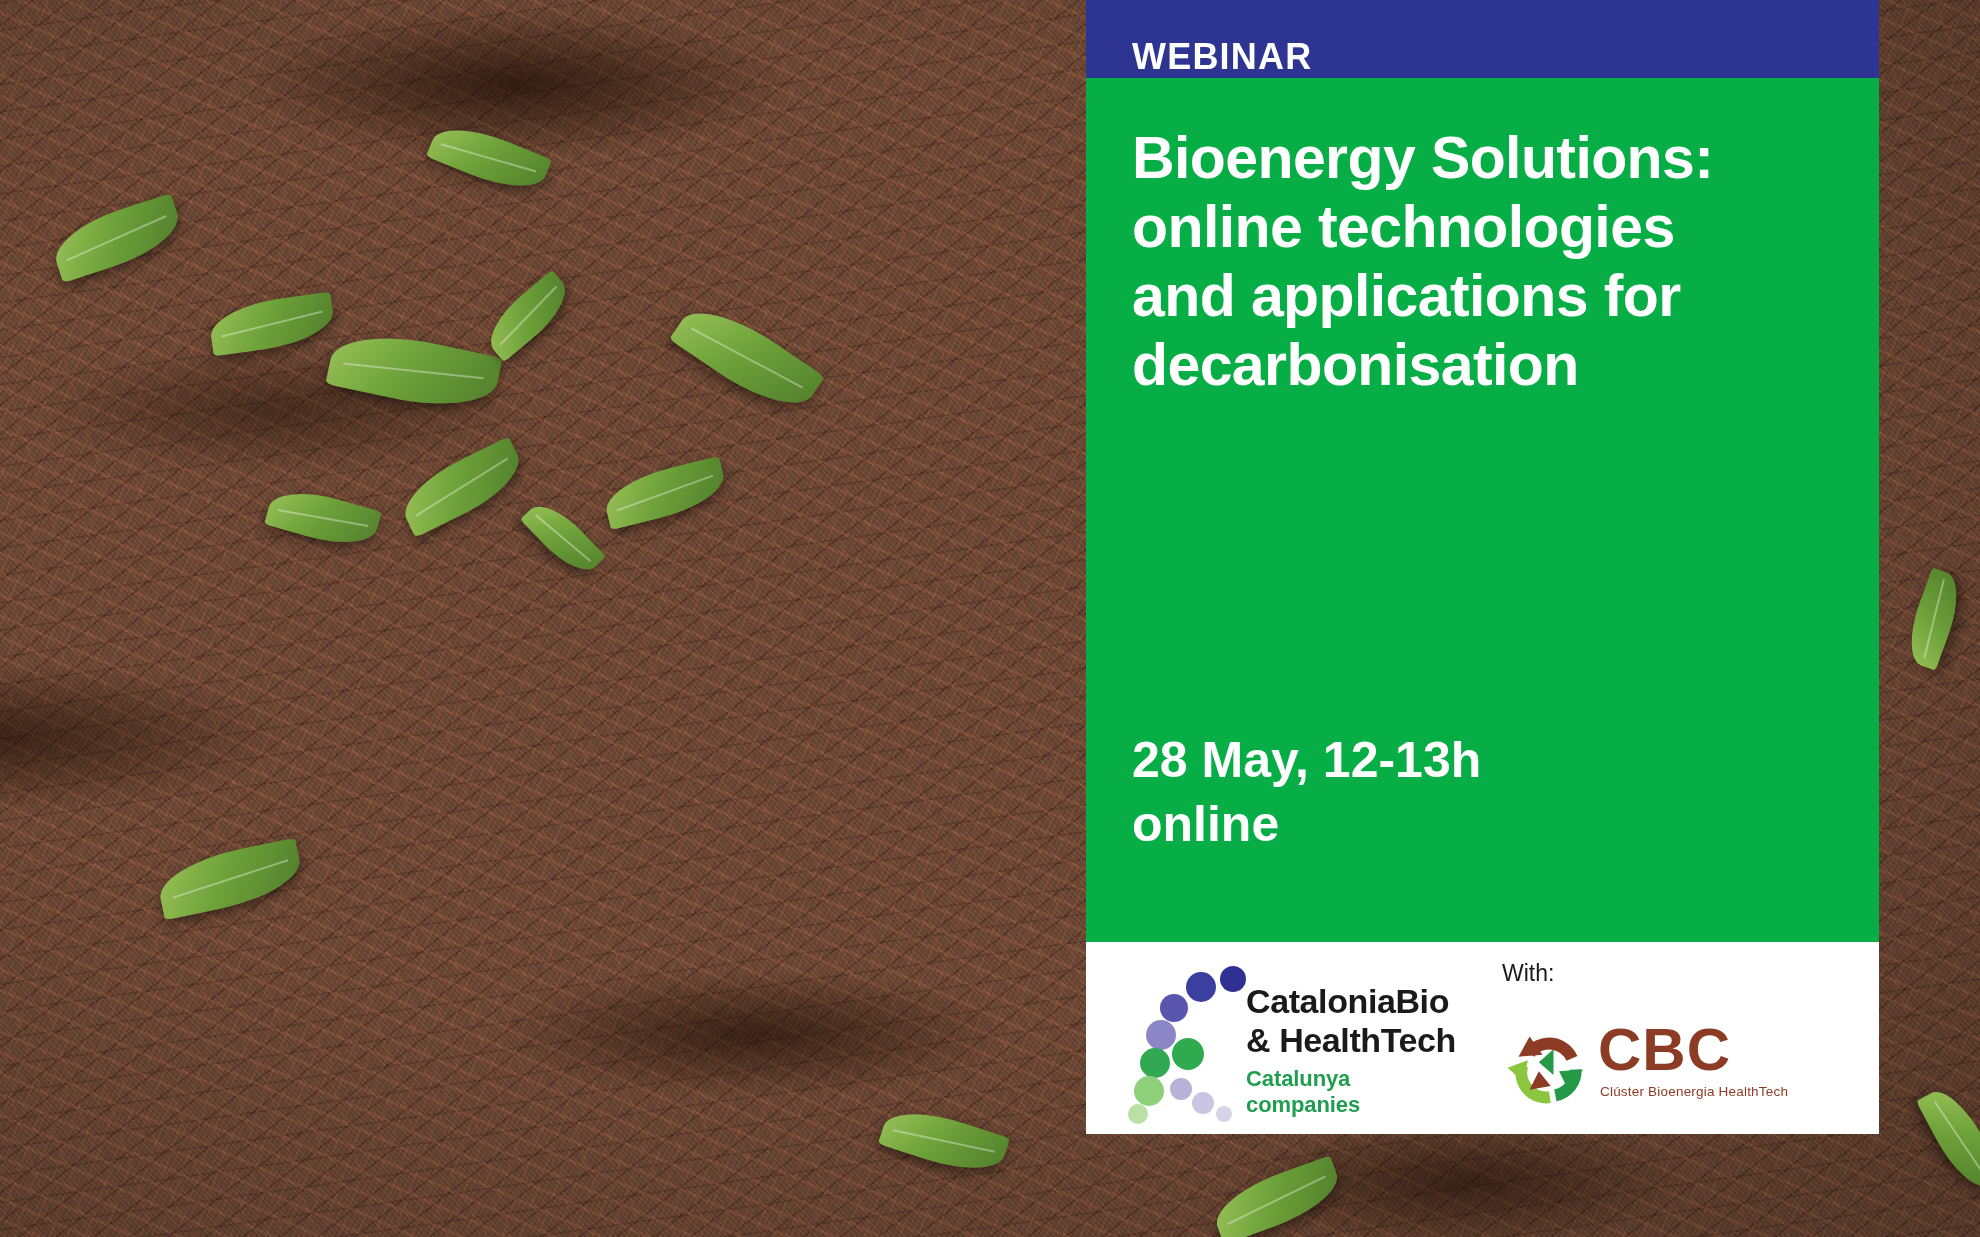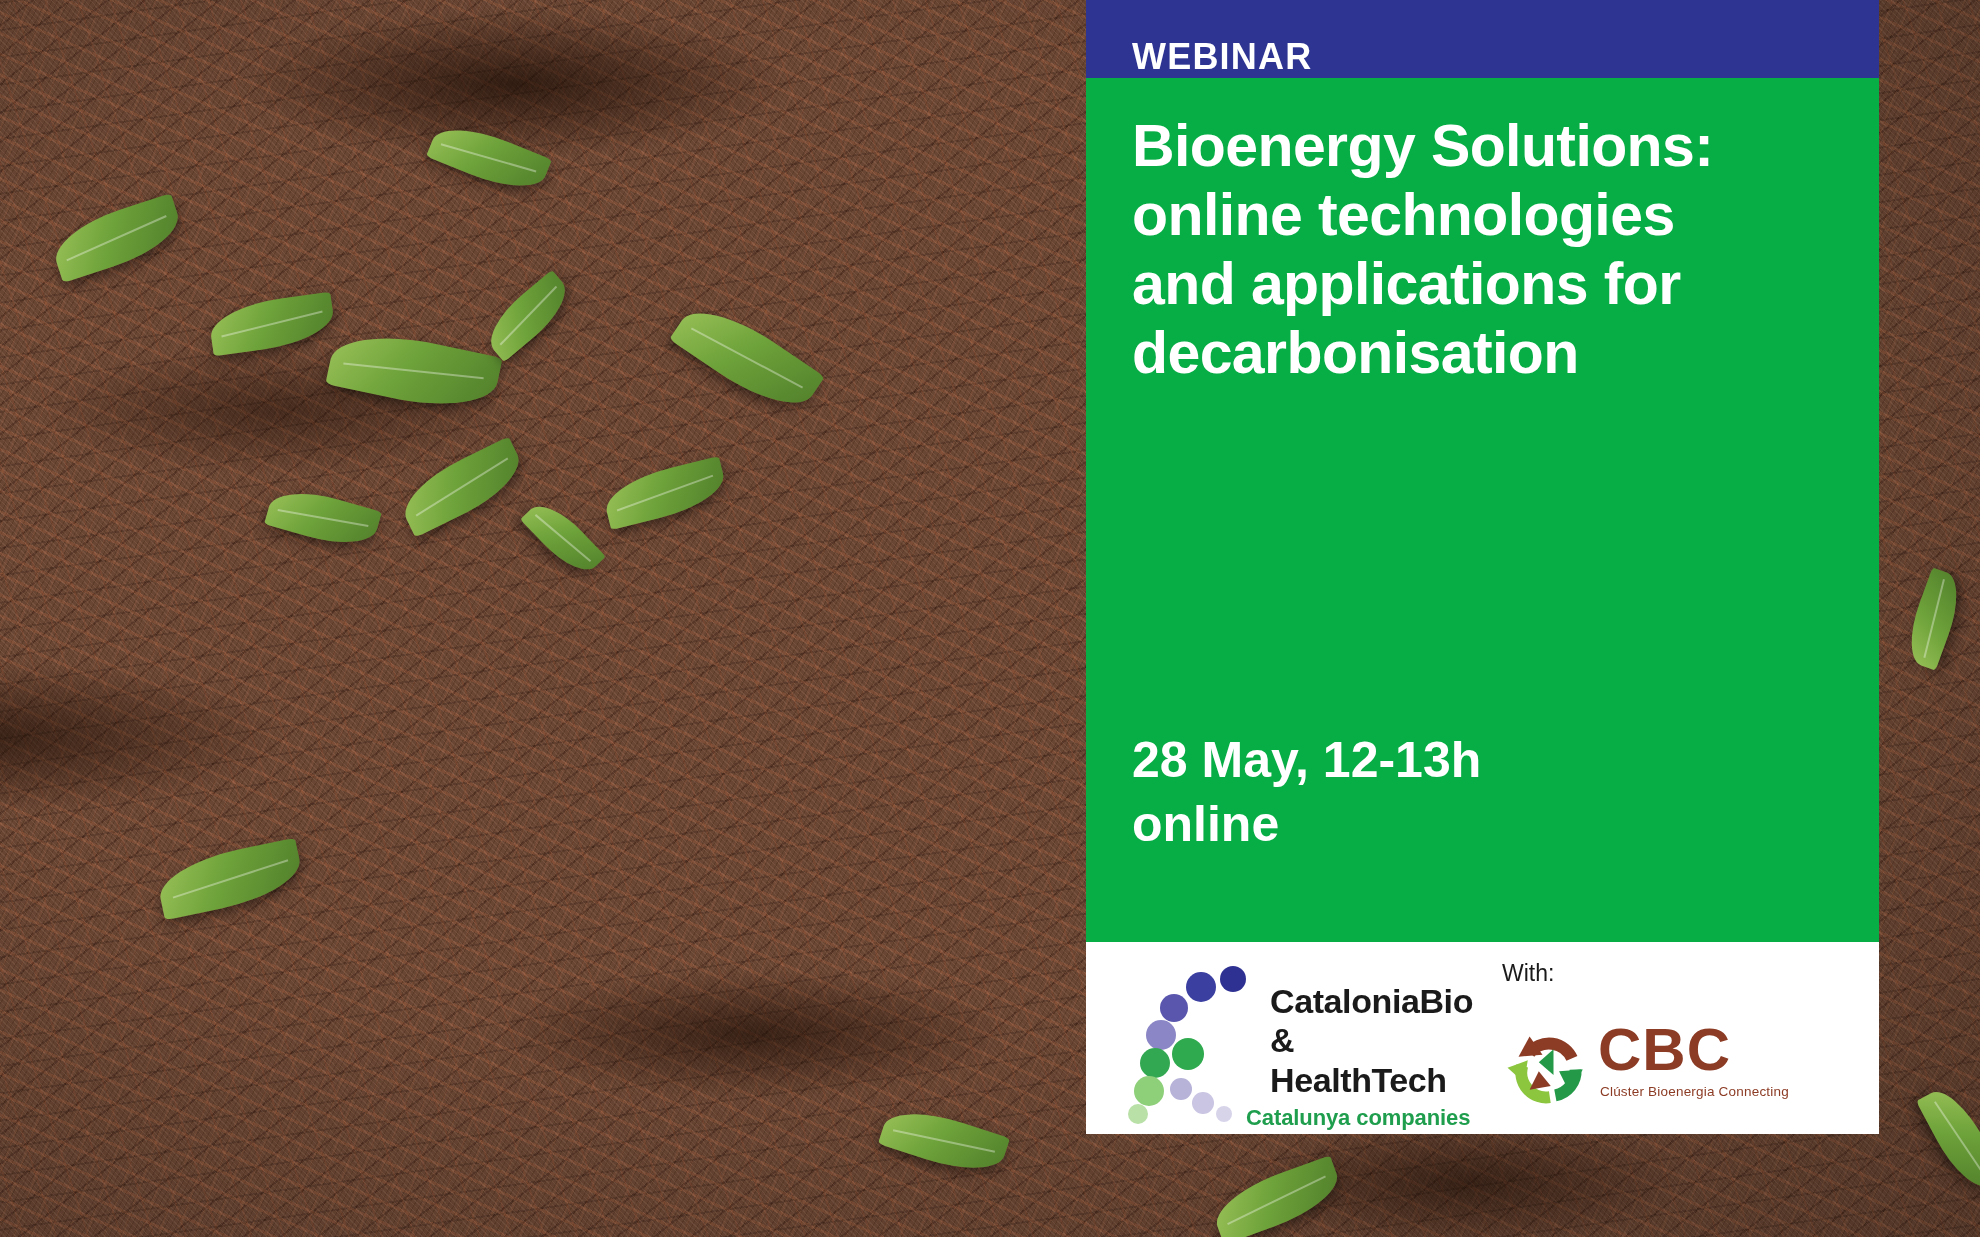--- a/index.html
+++ b/index.html
@@ -97,21 +97,21 @@
     margin-left:46px;
   }
   .body{
     background:var(--green);
     height:864px;
     padding:0 46px;
     box-sizing:border-box;
     position:relative;
   }
   .title{
-    padding-top:34px;
+    padding-top:46px;
     color:#ffffff;
     font-size:59px;
     font-weight:bold;
     line-height:1.17;
     letter-spacing:-0.6px;
   }
   .title .l1{display:block;}
   .title .l2{display:block;}
   .title .l3{display:block;}
   .title .l4{display:block;}
@@ -133,21 +133,21 @@
 
   
   .logo-cb{
     position:absolute;left:48px;top:22px;
     width:330px;height:150px;
   }
   .cb-dots{position:absolute;left:0;top:0;width:112px;height:150px;}
   .dot{position:absolute;border-radius:50%;}
   .cb-text{position:absolute;left:112px;top:18px;}
   .cb-name{
-    color:#1a1a1a;font-weight:bold;font-size:34px;line-height:1.16;letter-spacing:-0.4px;margin-left:24px;
+    color:#1a1a1a;font-weight:bold;font-size:34px;line-height:1.16;letter-spacing:-0.4px;
   }
   .cb-name span{display:block;}
   .cb-tag{
     color:#1f9e4e;font-weight:bold;font-size:22px;margin-top:5px;letter-spacing:-0.1px;
   }
 
   
   .with-label{
     position:absolute;left:416px;top:18px;
     color:#1a1a1a;font-size:23px;
@@ -248,18 +248,18 @@
               <path d="M80 56 A27 27 0 0 1 58 84" stroke="#249a48"></path>
             </g>
             <polygon points="30,20 44,40 18,42" fill="#8c3b24"></polygon>
             <polygon points="53,74 30,78 40,58" fill="#8c3b24"></polygon>
             <polygon points="24,70 6,54 28,46" fill="#8cc63f"></polygon>
             <polygon points="72,78 62,58 88,56" fill="#249a48"></polygon>
             <path d="M56 34 l-16 14 16 14 z" fill="#249a48"></path>
           </svg>
         </div>
         <div class="cbc-word">CBC</div>
-        <div class="cbc-sub">Clúster Bioenergia Connecting</div>
+        <div class="cbc-sub">Clúster Bioenergia HealthTech</div>
       </div>
 
     </div>
   </div>
 </div>
 
 </body></html>

